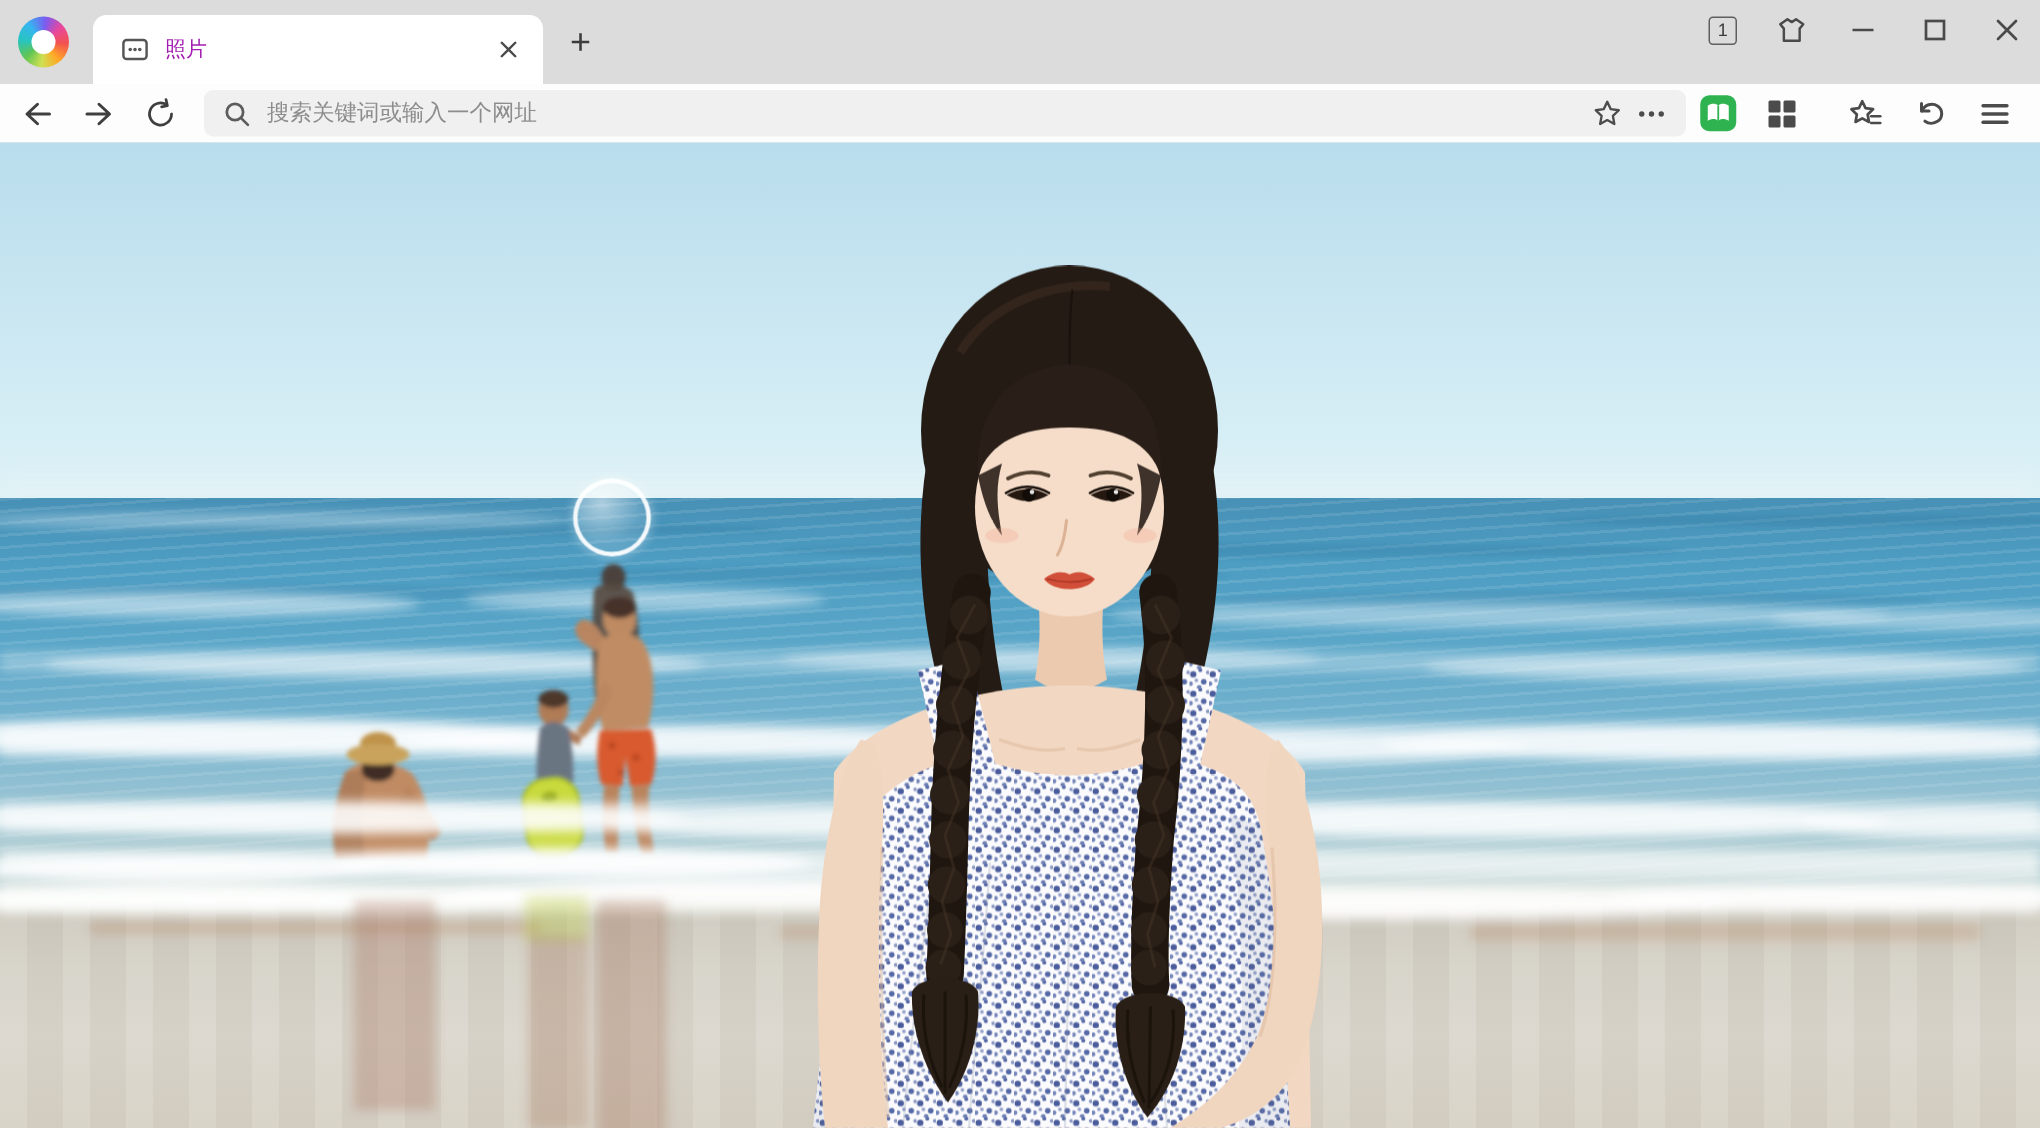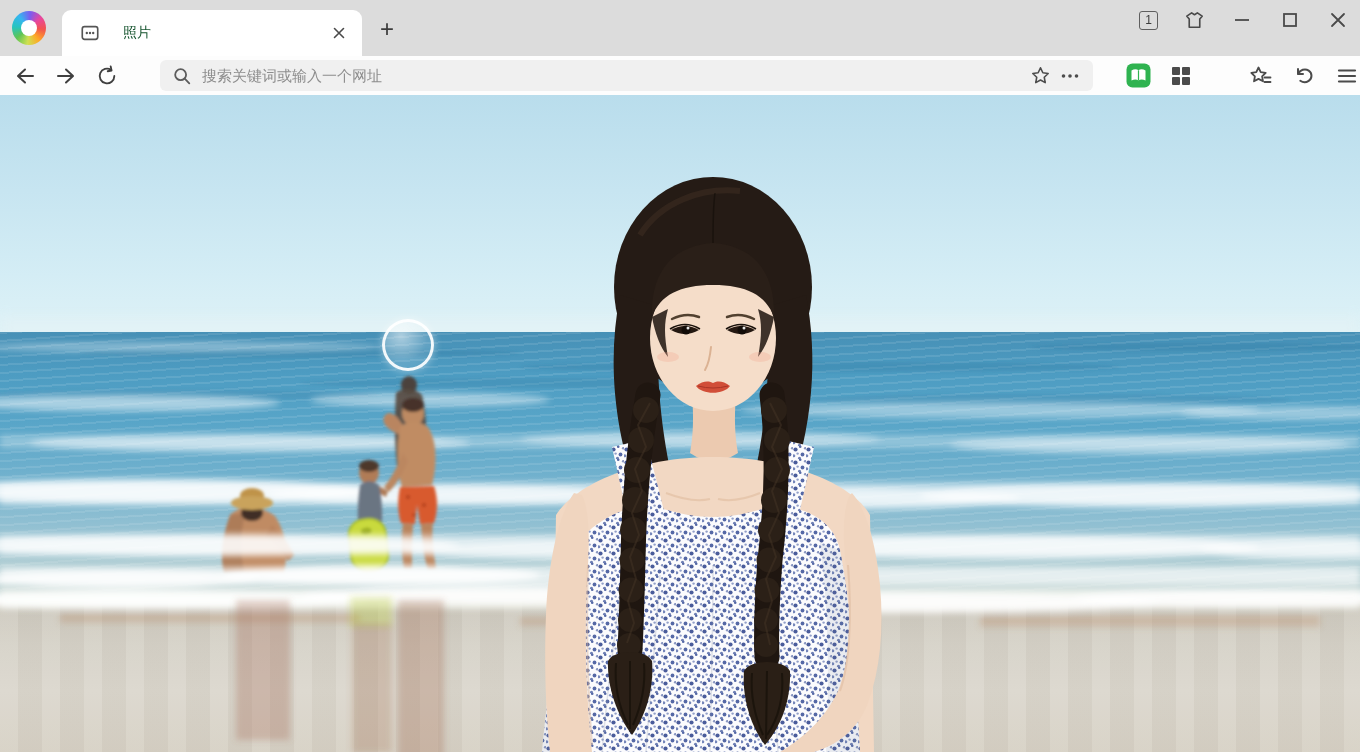--- a/index.html
+++ b/index.html
@@ -7,32 +7,32 @@
   .window { position:relative; width:1360px; height:752px; background:#dfdfdf; }
 
   
   .titlebar { position:absolute; left:0; top:0; width:1360px; height:56px; background:#dcdcdc; }
   .logo { position:absolute; left:12px; top:11px; width:34px; height:34px; border-radius:50%;
           background:conic-gradient(from -40deg,#36b5f0,#7a5cf0,#e9479c,#f2544e,#ffa726,#cfe052,#5fc554,#27c4c0,#36b5f0); }
   .logo::after { content:""; position:absolute; left:9px; top:9px; width:16px; height:16px; border-radius:50%; background:#fff; }
   .tab { position:absolute; left:62px; top:10px; width:300px; height:46px; background:#ffffff;
          border-radius:9px 9px 0 0; display:flex; align-items:center; padding:0 12px 0 18px; }
   .tab-favicon { width:20px; height:20px; margin-right:10px; flex:0 0 auto; }
-  .tab-title { font-size:14px; color:#14532d; flex:1 1 auto; white-space:nowrap; overflow:hidden;margin-left:13px; }
+  .tab-title { font-size:14px; color:#a21caf; flex:1 1 auto; white-space:nowrap; overflow:hidden; }
   .tab-close { width:22px; height:22px; display:flex; align-items:center; justify-content:center; border-radius:4px; cursor:pointer; }
   .newtab { position:absolute; left:372px; top:14px; width:30px; height:30px; font-size:24px; font-weight:400;
             color:#3c3c3c; display:flex; align-items:center; justify-content:center; cursor:pointer; }
   .tb-right { position:absolute; right:10px; top:0; height:40px; display:flex; align-items:center; gap:24px; }
   .count-badge { width:19px; height:19px; border:1.6px solid #5f5f5f; border-radius:3px; color:#3c3c3c;
                  font-size:12px; display:flex; align-items:center; justify-content:center; }
   .ticon { width:24px; height:24px; display:flex; align-items:center; justify-content:center; cursor:pointer; }
 
   
   .toolbar { position:absolute; left:0; top:56px; width:1360px; height:39px; background:#fdfdfd;
-             display:flex; align-items:center;gap:24px; }
+             display:flex; align-items:center; }
   .nav-btn { width:34px; height:30px; display:flex; align-items:center; justify-content:center; cursor:pointer; }
   .nav-group { display:flex; align-items:center; margin-left:8px; gap:7px; }
   .addressbar { margin-left:12px; width:988px; height:31px; background:#f0f0f0; border-radius:6px;
                 display:flex; align-items:center; padding:0 8px 0 12px; }
   .addressbar input { flex:1 1 auto; border:none; outline:none; background:transparent; font-size:15px;
                       color:#333; font-family:"Liberation Sans", sans-serif; }
   .addressbar input::placeholder { color:#8d8d8d; }
   .bar-icon { width:30px; height:26px; display:flex; align-items:center; justify-content:center; cursor:pointer; flex:0 0 auto; }
   .ext-group { display:flex; align-items:center; margin-left:8px; gap:17px; }
   .ext-group2 { display:flex; align-items:center; margin-left:30px; gap:17px; }

